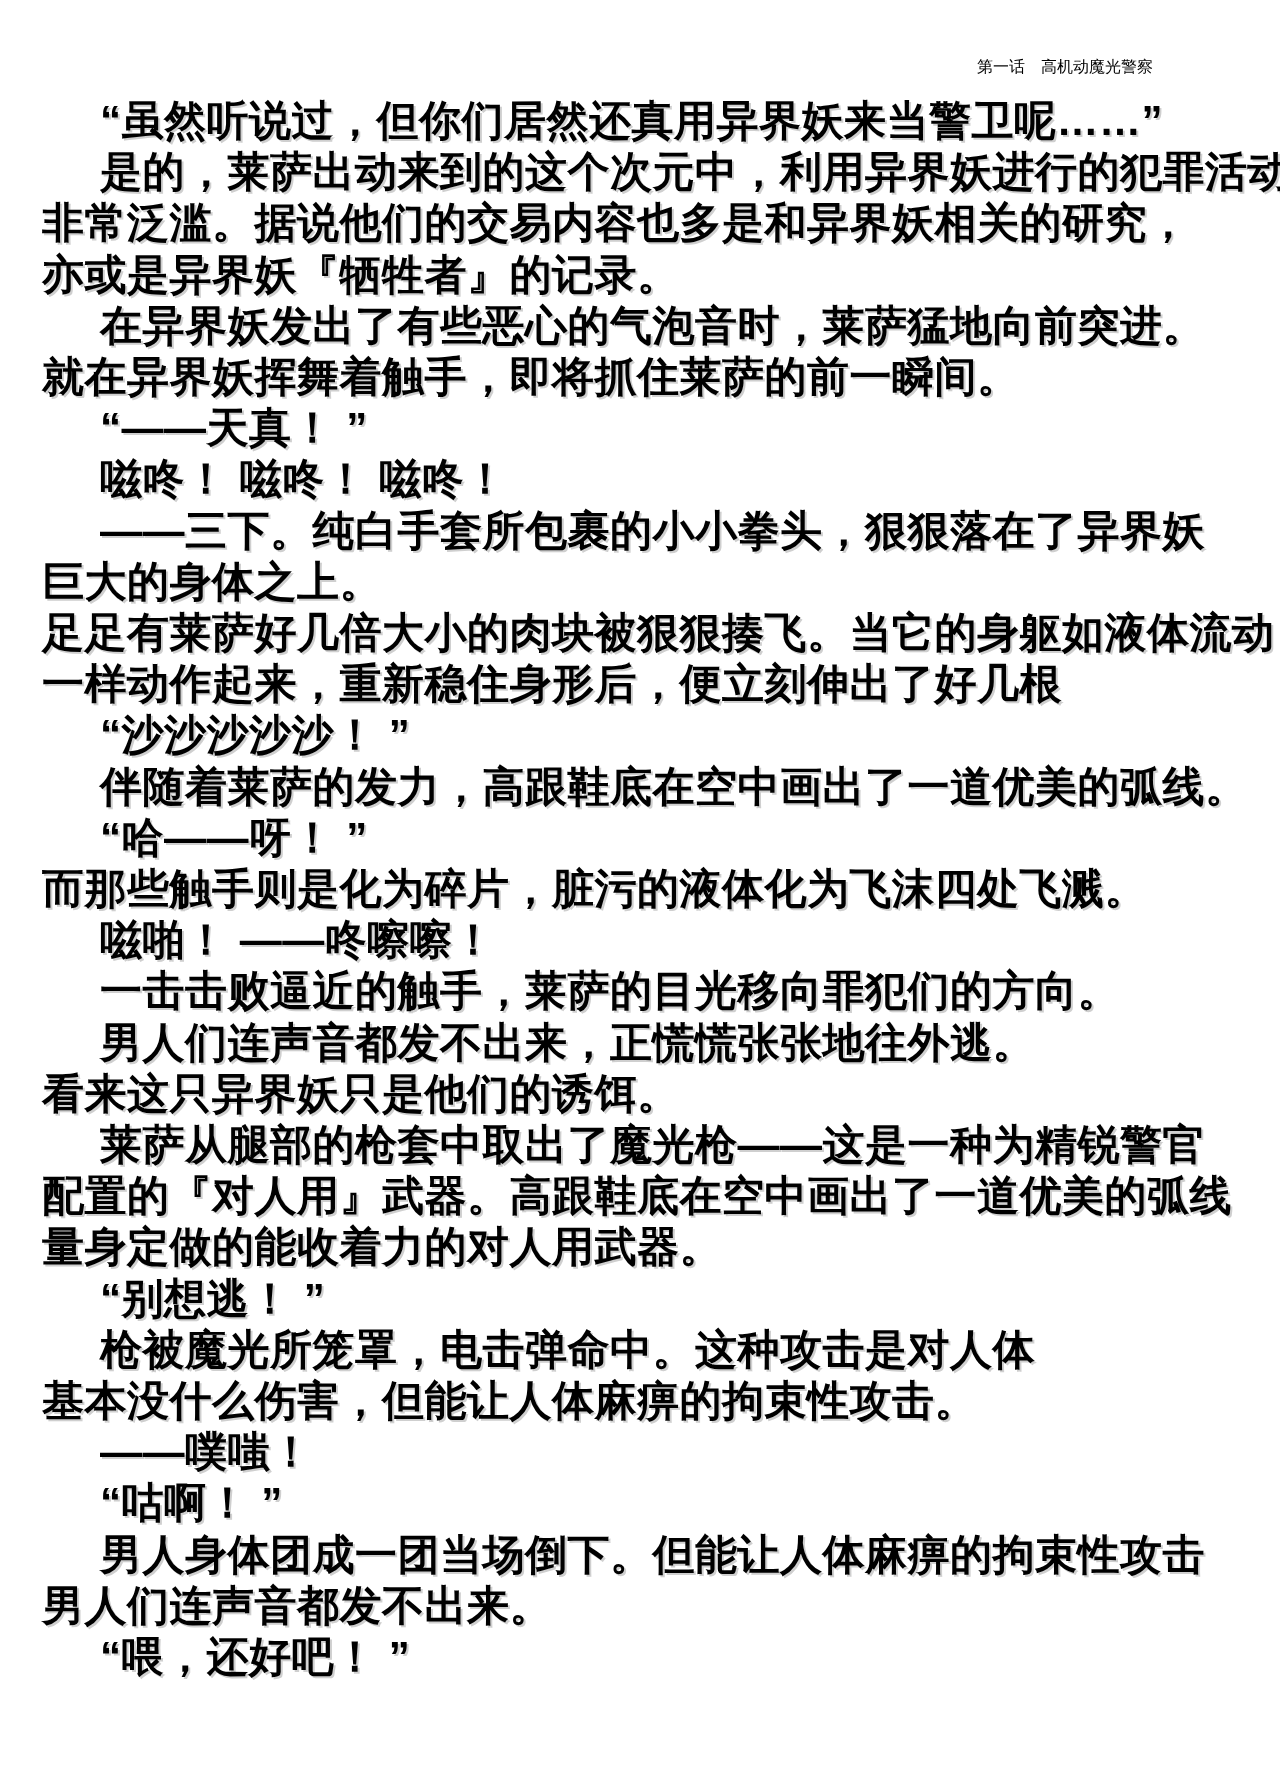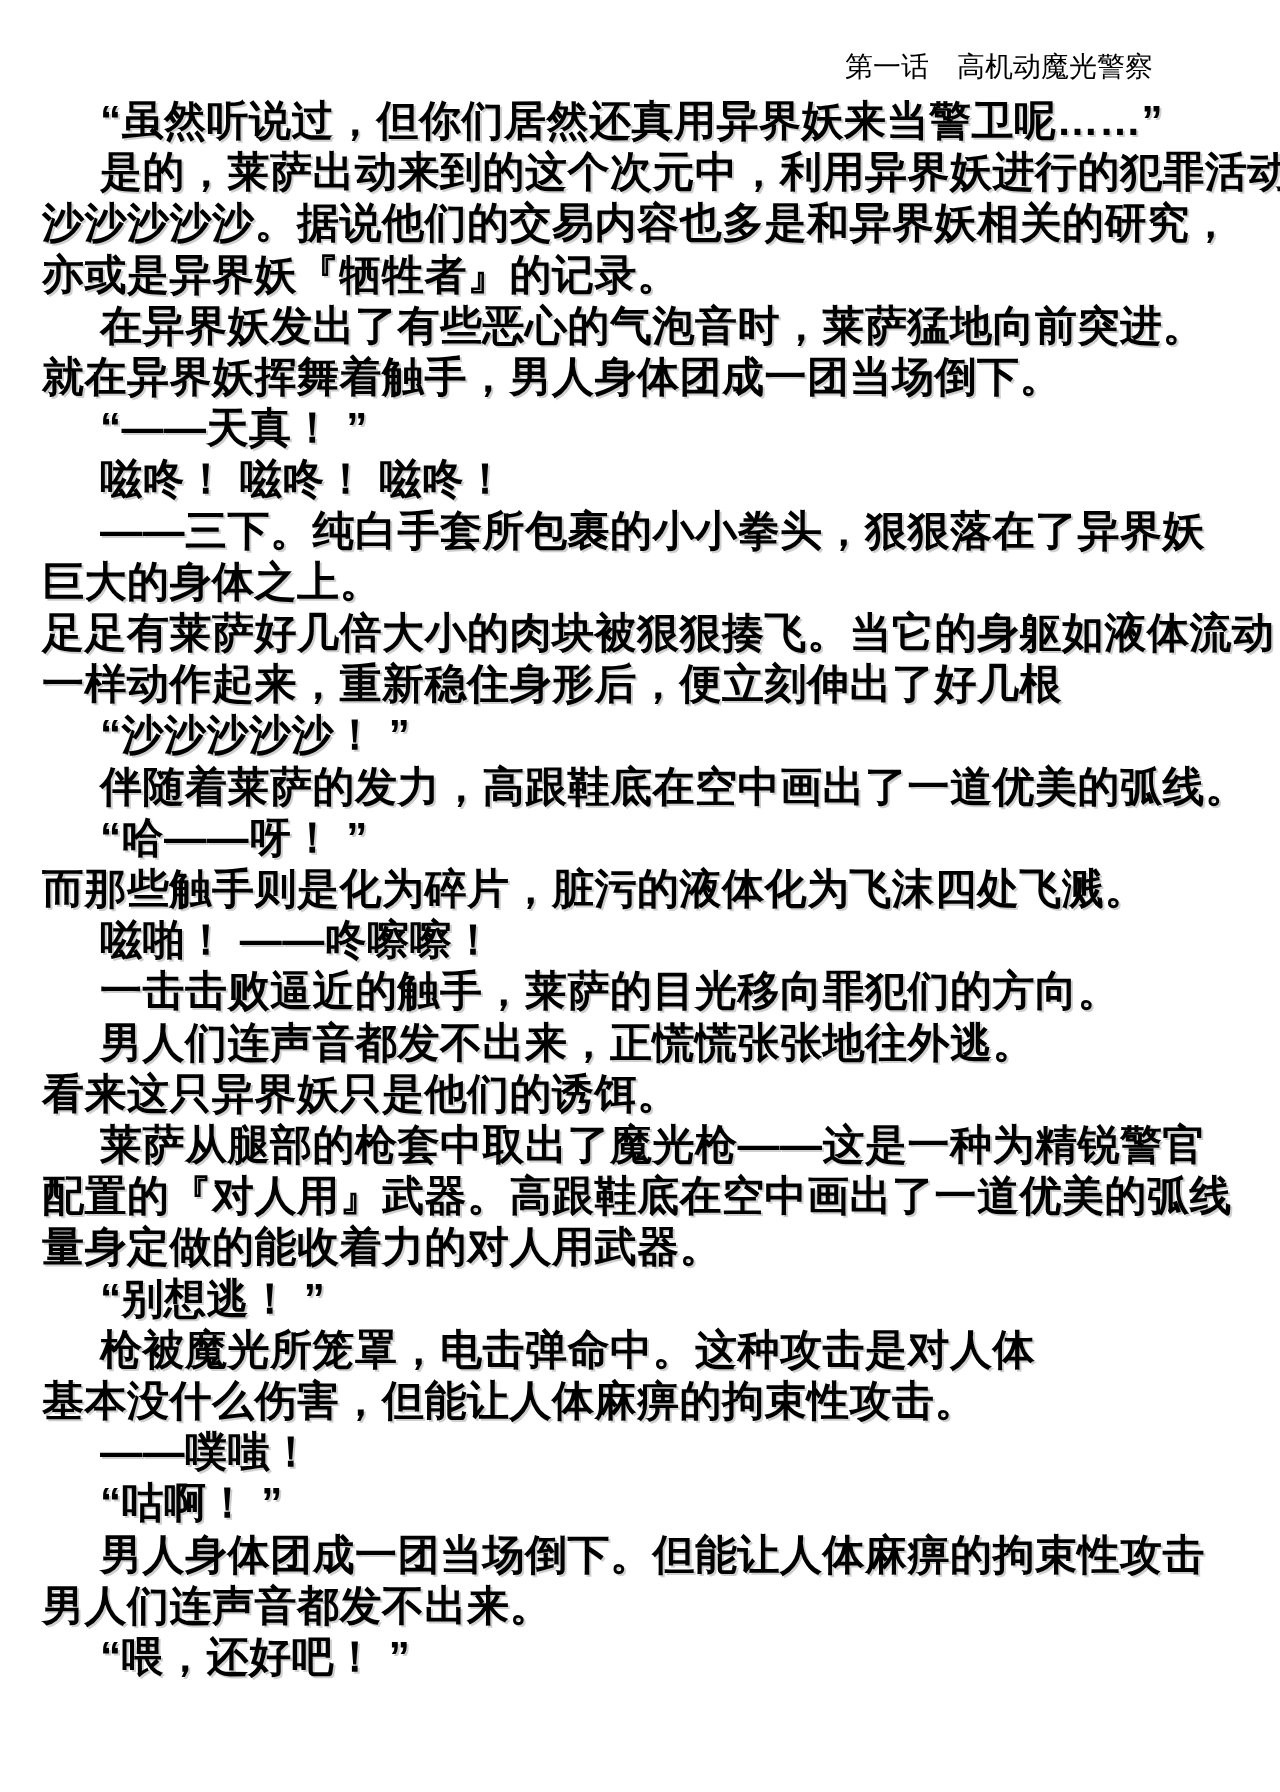--- a/index.html
+++ b/index.html
@@ -12,21 +12,21 @@
     width: 1280px;
     height: 1792px;
     background: #ffffff;
     overflow: hidden;
   }
   .chapter-header {
     position: absolute;
     top: 52px;
     right: 127px;
     font-family: "Liberation Serif", "DejaVu Serif", serif;
-    font-size: 28px;
+    font-size: 16px;
     line-height: 30px;
     color: #000000;
     white-space: pre;
   }
   .novel-body {
     position: absolute;
     top: 95px;
     left: 42px;
     width: 1210px;
     font-family: "Liberation Sans", "DejaVu Sans", sans-serif;
@@ -46,24 +46,24 @@
   }
 </style>
 </head>
 <body>
 
 <div class="page">
   <div class="chapter-header">第一话　高机动魔光警察</div>
   <div class="novel-body">
       <div class="text-line indent">“虽然听说过，但你们居然还真用异界妖来当警卫呢……”</div>
       <div class="text-line indent">是的，莱萨出动来到的这个次元中，利用异界妖进行的犯罪活动</div>
-      <div class="text-line">沙沙沙沙沙。据说他们的交易内容也多是和异界妖相关的研究，</div>
+      <div class="text-line">非常泛滥。据说他们的交易内容也多是和异界妖相关的研究，</div>
       <div class="text-line">亦或是异界妖『牺牲者』的记录。</div>
       <div class="text-line indent">在异界妖发出了有些恶心的气泡音时，莱萨猛地向前突进。</div>
-      <div class="text-line">就在异界妖挥舞着触手，男人身体团成一团当场倒下。</div>
+      <div class="text-line">就在异界妖挥舞着触手，即将抓住莱萨的前一瞬间。</div>
       <div class="text-line indent">“——天真！ ”</div>
       <div class="text-line indent">嗞咚！ 嗞咚！ 嗞咚！</div>
       <div class="text-line indent">——三下。纯白手套所包裹的小小拳头，狠狠落在了异界妖</div>
       <div class="text-line">巨大的身体之上。</div>
       <div class="text-line">足足有莱萨好几倍大小的肉块被狠狠揍飞。当它的身躯如液体流动</div>
       <div class="text-line">一样动作起来，重新稳住身形后，便立刻伸出了好几根</div>
       <div class="text-line indent">“沙沙沙沙沙！ ”</div>
       <div class="text-line indent">伴随着莱萨的发力，高跟鞋底在空中画出了一道优美的弧线。</div>
       <div class="text-line indent">“哈——呀！ ”</div>
       <div class="text-line">而那些触手则是化为碎片，脏污的液体化为飞沫四处飞溅。</div>

